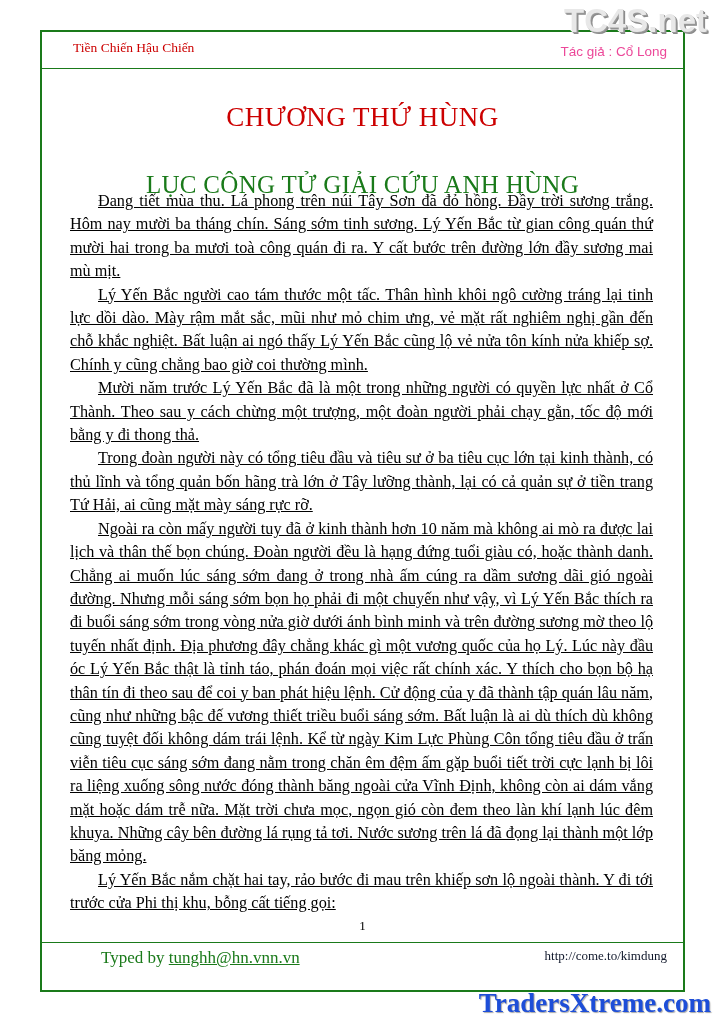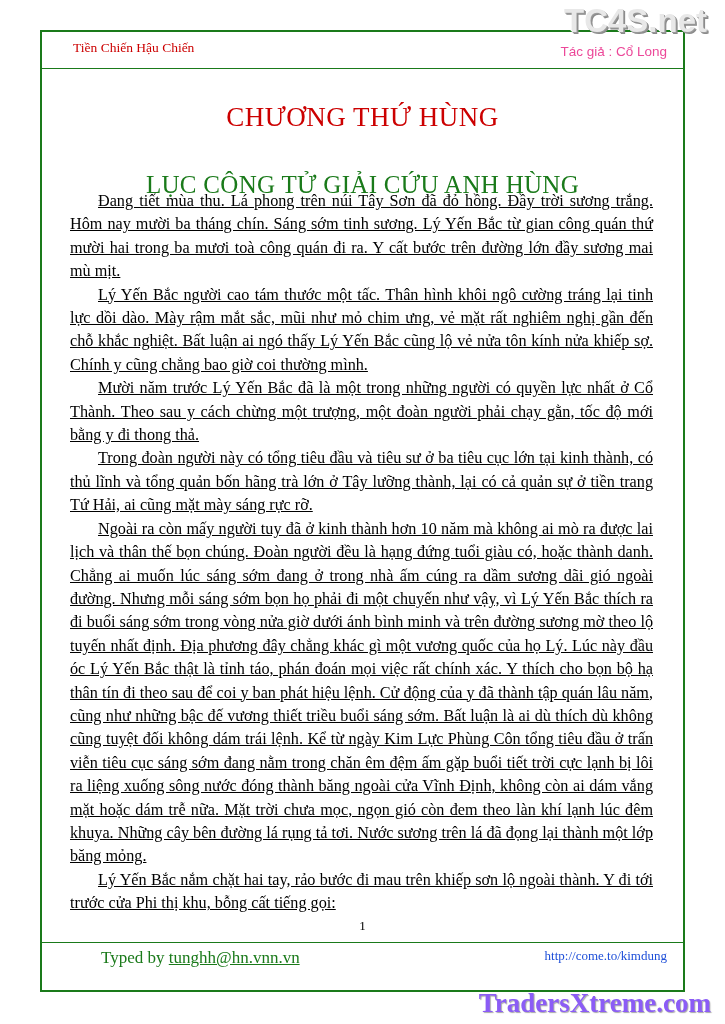--- a/index.html
+++ b/index.html
@@ -63,21 +63,21 @@
       -1px -1px 0 #ffffff;
     letter-spacing: 0px;
     white-space: nowrap;
   }
   .wm-bottom {
     position: absolute;
     right: 14px; top: 988px;
     font-family: "Liberation Serif", serif;
     font-size: 27px;
     font-weight: bold;
-    color: #8b5cf6;
+    color: #1d4ed8;
     text-shadow: 1px 1px 1px rgba(0,0,0,0.35);
     white-space: nowrap;
   }
   .wm-center {
     position: absolute;
     left: 218px; top: 485px;
     font-family: "Liberation Serif", serif;
     font-size: 38px;
     font-weight: bold;
     color: #d81111;
@@ -170,21 +170,21 @@
   }
   .ftr-left .mail {
     text-decoration: underline;
     color: #1a7a1a;
     cursor: pointer;
   }
   .ftr-right {
     position: absolute;
     right: 58px; top: 948px;
     font-size: 13px;
-    color: #1d4ed8;
+    color: #0f172a;
     white-space: nowrap;
   }
 </style>
 </head>
 <body>
 
 <div class="page">
 
   <div class="frame-line frame-top"></div>
   <div class="frame-line frame-bottom"></div>

